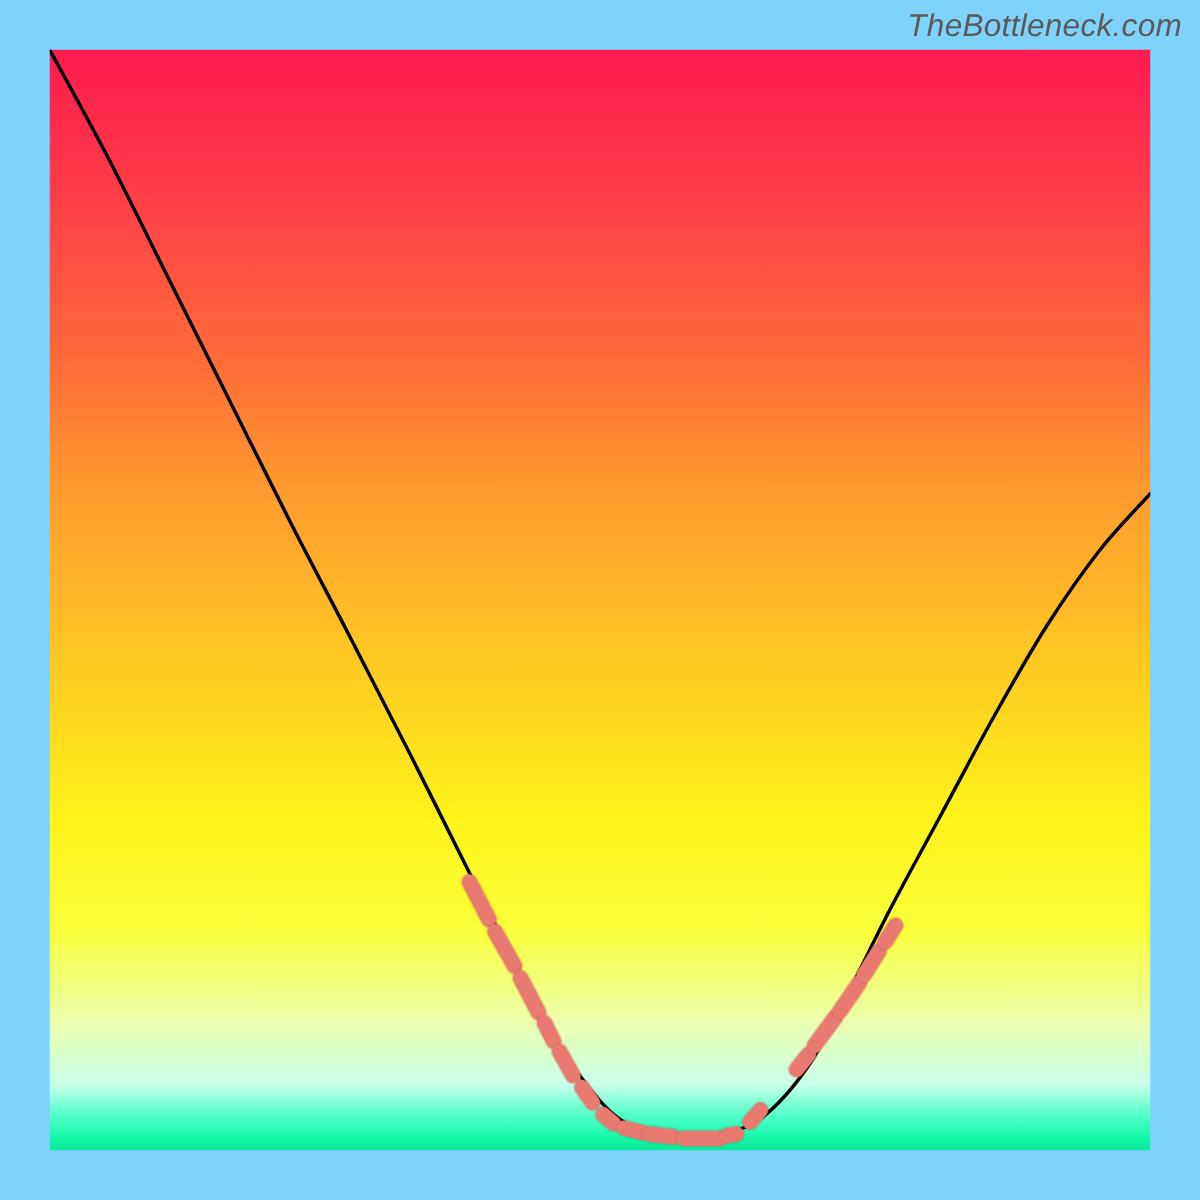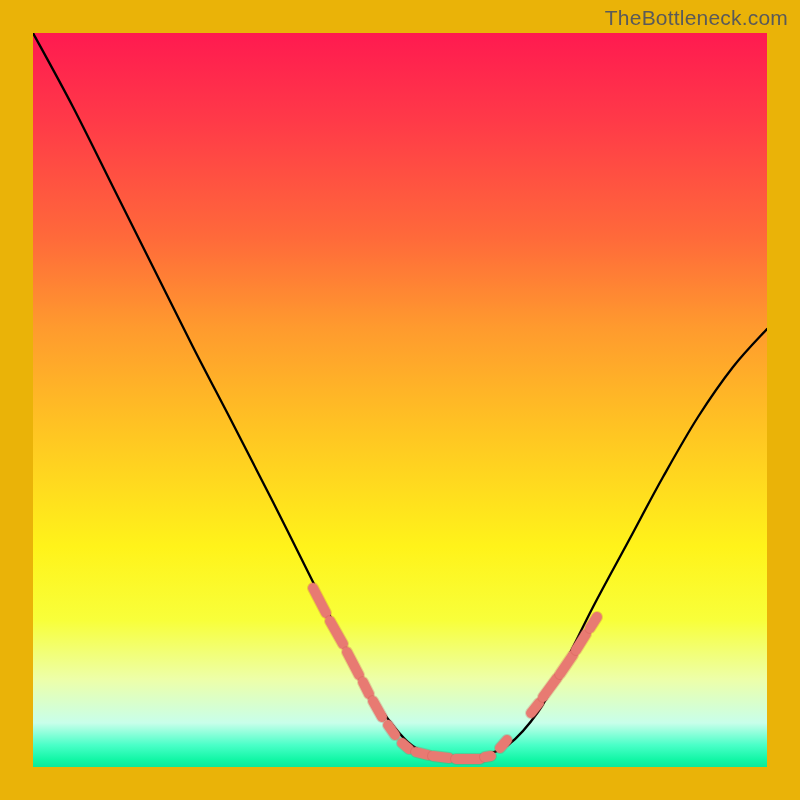--- a/index.html
+++ b/index.html
@@ -10,21 +10,22 @@
     background: #000;
     overflow: hidden;
     font-family: Arial, Helvetica, sans-serif;
   }
   .frame {
     position: absolute;
     left: 0;
     top: 0;
     width: 800px;
     height: 800px;
-    background: #eab308;
+    background: #7dd3fc;
+    font-style: italic;
   }
   .plot-area {
     position: absolute;
     left: 33px;
     top: 33px;
     width: 734px;
     height: 734px;
     overflow: hidden;
   }
   .gradient {

